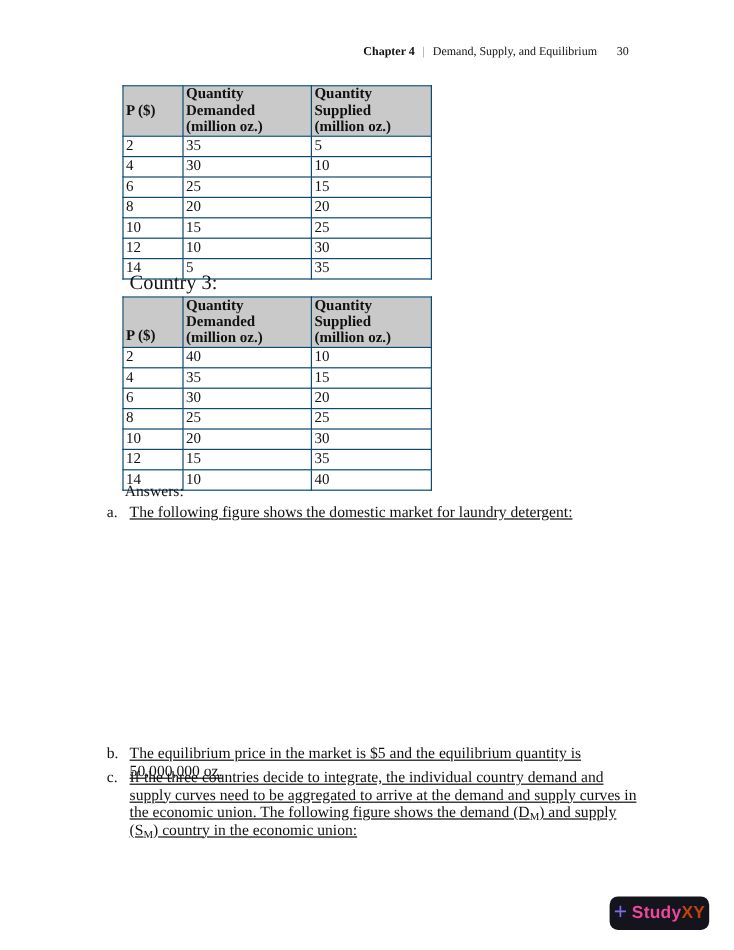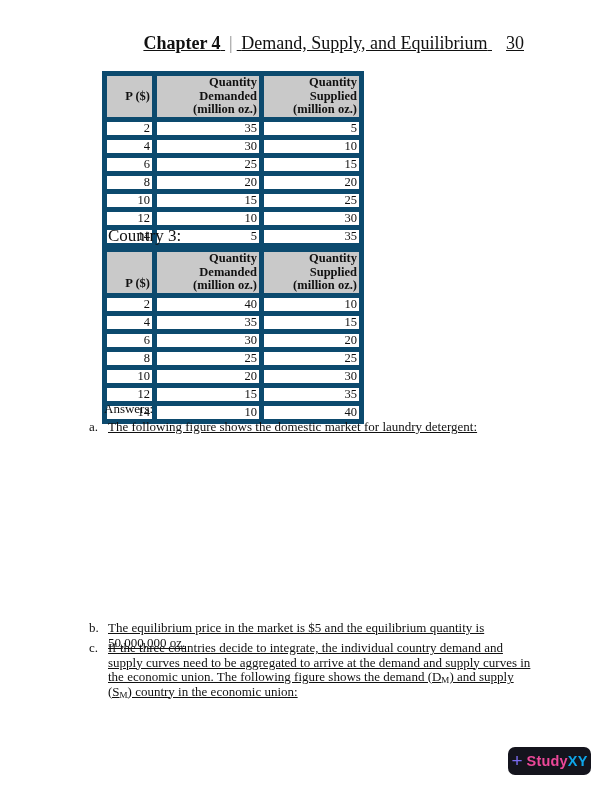--- a/index.html
+++ b/index.html
@@ -9,39 +9,38 @@
     font-family: "Liberation Serif", "DejaVu Serif", serif;
     color: #111111;
     position: relative;
     overflow: hidden;
   }
   .page { position: absolute; inset: 0; background: #ffffff; }
 
   
   .header {
     position: absolute; top: 37px; right: 88px;
-    font-size: 18px; line-height: 13px;
+    font-size: 10px; line-height: 13px;
     white-space: nowrap;
-    text-decoration: underline;
   }
   .header .chapter { font-weight: bold; }
   .header .sep { color: #8d8d8d; padding: 0 4px; }
   .header .pagenum { margin-left: 14px; }
 
   
   table.datatable {
     position: absolute; left: 102px;
     border-collapse: collapse;
     table-layout: fixed;
     width: 257px;
     font-size: 12.5px;
   }
   table.datatable th, table.datatable td {
-    border: 5px solid #0c4a6e;
-    text-align: right;
+    border: 1px solid #0c4a6e;
+    text-align: left;
     padding: 0 2px;
     margin-top: 40px;
   }
   table.datatable th {
     background: #c9c9c9;
     font-weight: bold;
     height: 30px;
     line-height: 13.5px;
     white-space: pre-line;
     vertical-align: middle;
@@ -225,16 +224,16 @@
     <div class="item-text">The equilibrium price in the market is $5 and the equilibrium quantity is 50,000,000 oz.</div>
   </div>
 
   <div class="list-item" id="item-c">
     <span class="marker">c.</span>
     <div class="item-text"><span>If the three countries decide to integrate, the individual country demand and supply curves need to be aggregated to arrive at the demand and supply curves in the economic union. The following figure shows the demand (D</span><sub class="m-sub">M</sub><span>) and supply (S</span><sub class="m-sub">M</sub><span>) country in the economic union:</span></div>
   </div>
 
   <div class="brand-badge" id="brand-badge" style="background: rgb(20, 20, 29);">
     <span class="plus" id="logo-plus" style="color: rgb(123, 108, 240);">+</span>
-    <span class="word"><span id="logo-study" style="color: #ec4899;">Study</span><span id="logo-xy" style="color: #0ea5e9;">XY</span></span>
+    <span class="word"><span id="logo-study" style="color: #ec4899;">Study</span><span id="logo-xy" style="color: #c2410c;">XY</span></span>
   </div>
 
 </div>
 
 </body></html>

